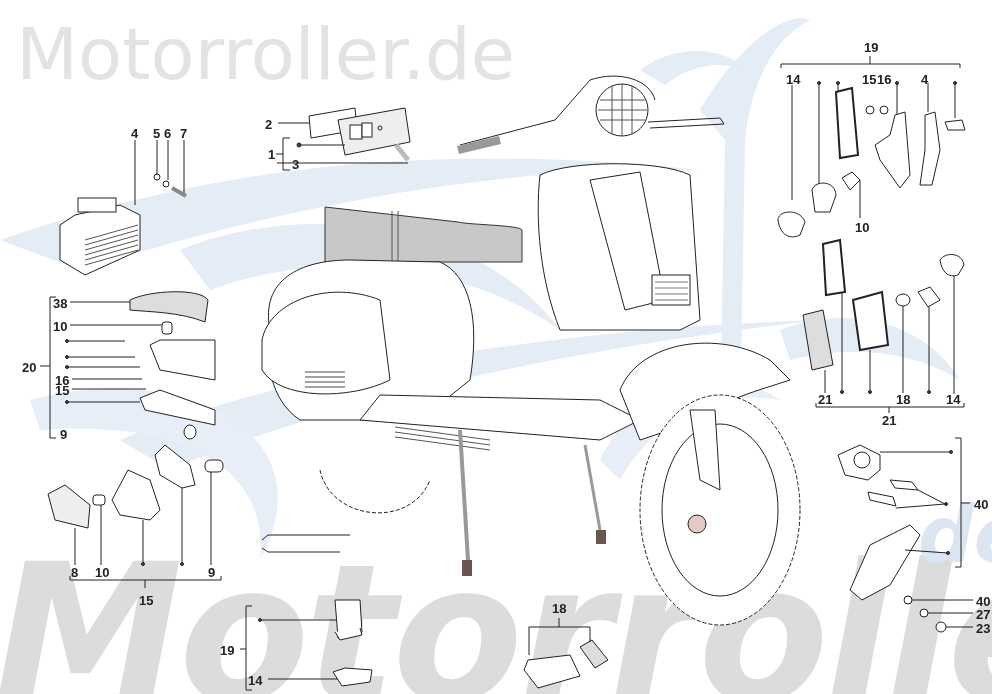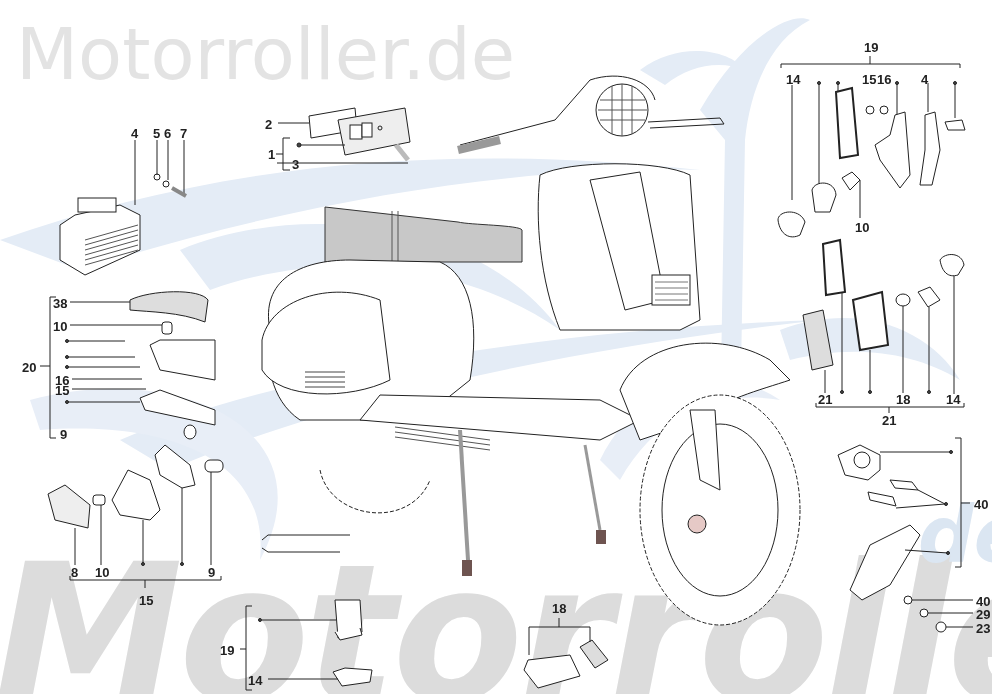--- a/index.html
+++ b/index.html
@@ -263,14 +263,14 @@
 <div class="lbl" style="left:862px;top:73px">15</div>
 <div class="lbl" style="left:877px;top:73px">16</div>
 <div class="lbl" style="left:921px;top:73px">4</div>
 <div class="lbl" style="left:855px;top:221px">10</div>
 <div class="lbl" style="left:818px;top:393px">21</div>
 <div class="lbl" style="left:896px;top:393px">18</div>
 <div class="lbl" style="left:946px;top:393px">14</div>
 <div class="lbl" style="left:882px;top:414px">21</div>
 <div class="lbl" style="left:974px;top:498px">40</div>
 <div class="lbl" style="left:976px;top:595px">40</div>
-<div class="lbl" style="left:976px;top:608px">29</div>
+<div class="lbl" style="left:976px;top:608px">27</div>
 <div class="lbl" style="left:976px;top:622px">23</div>
 
 </body></html>

